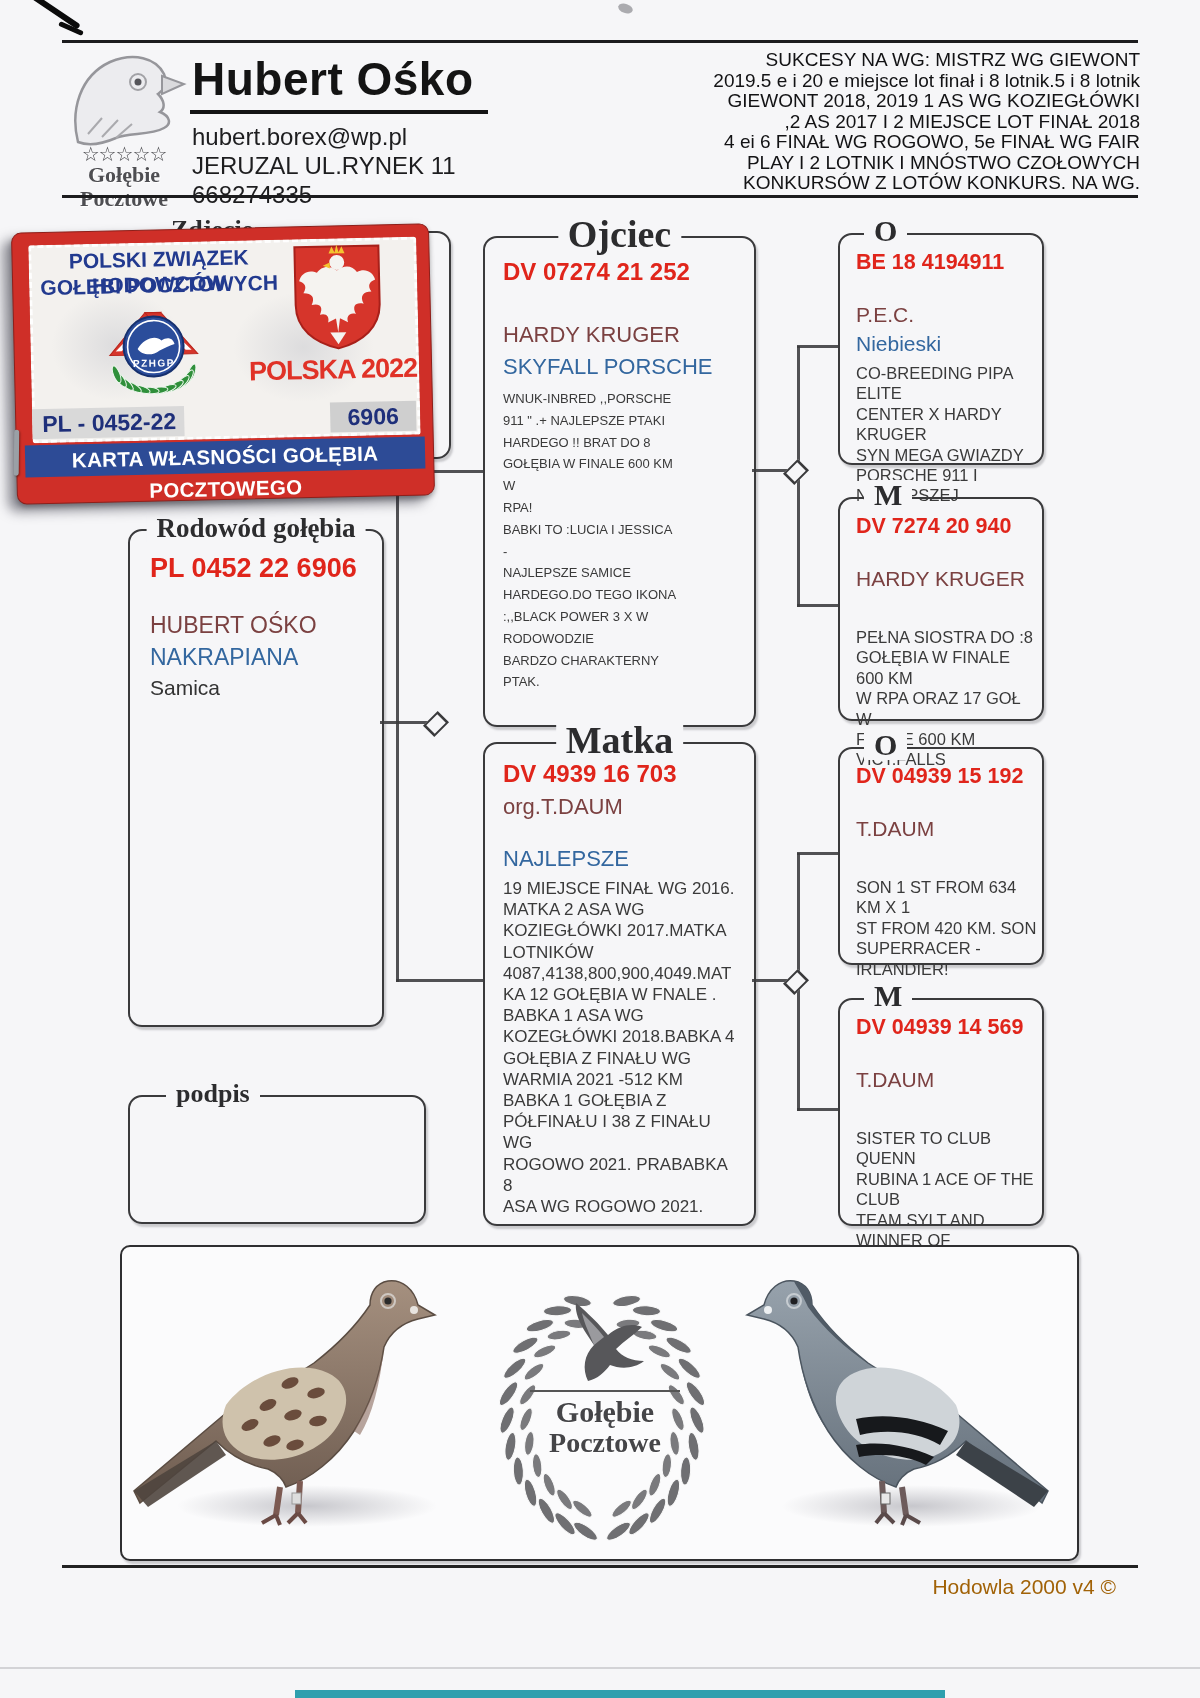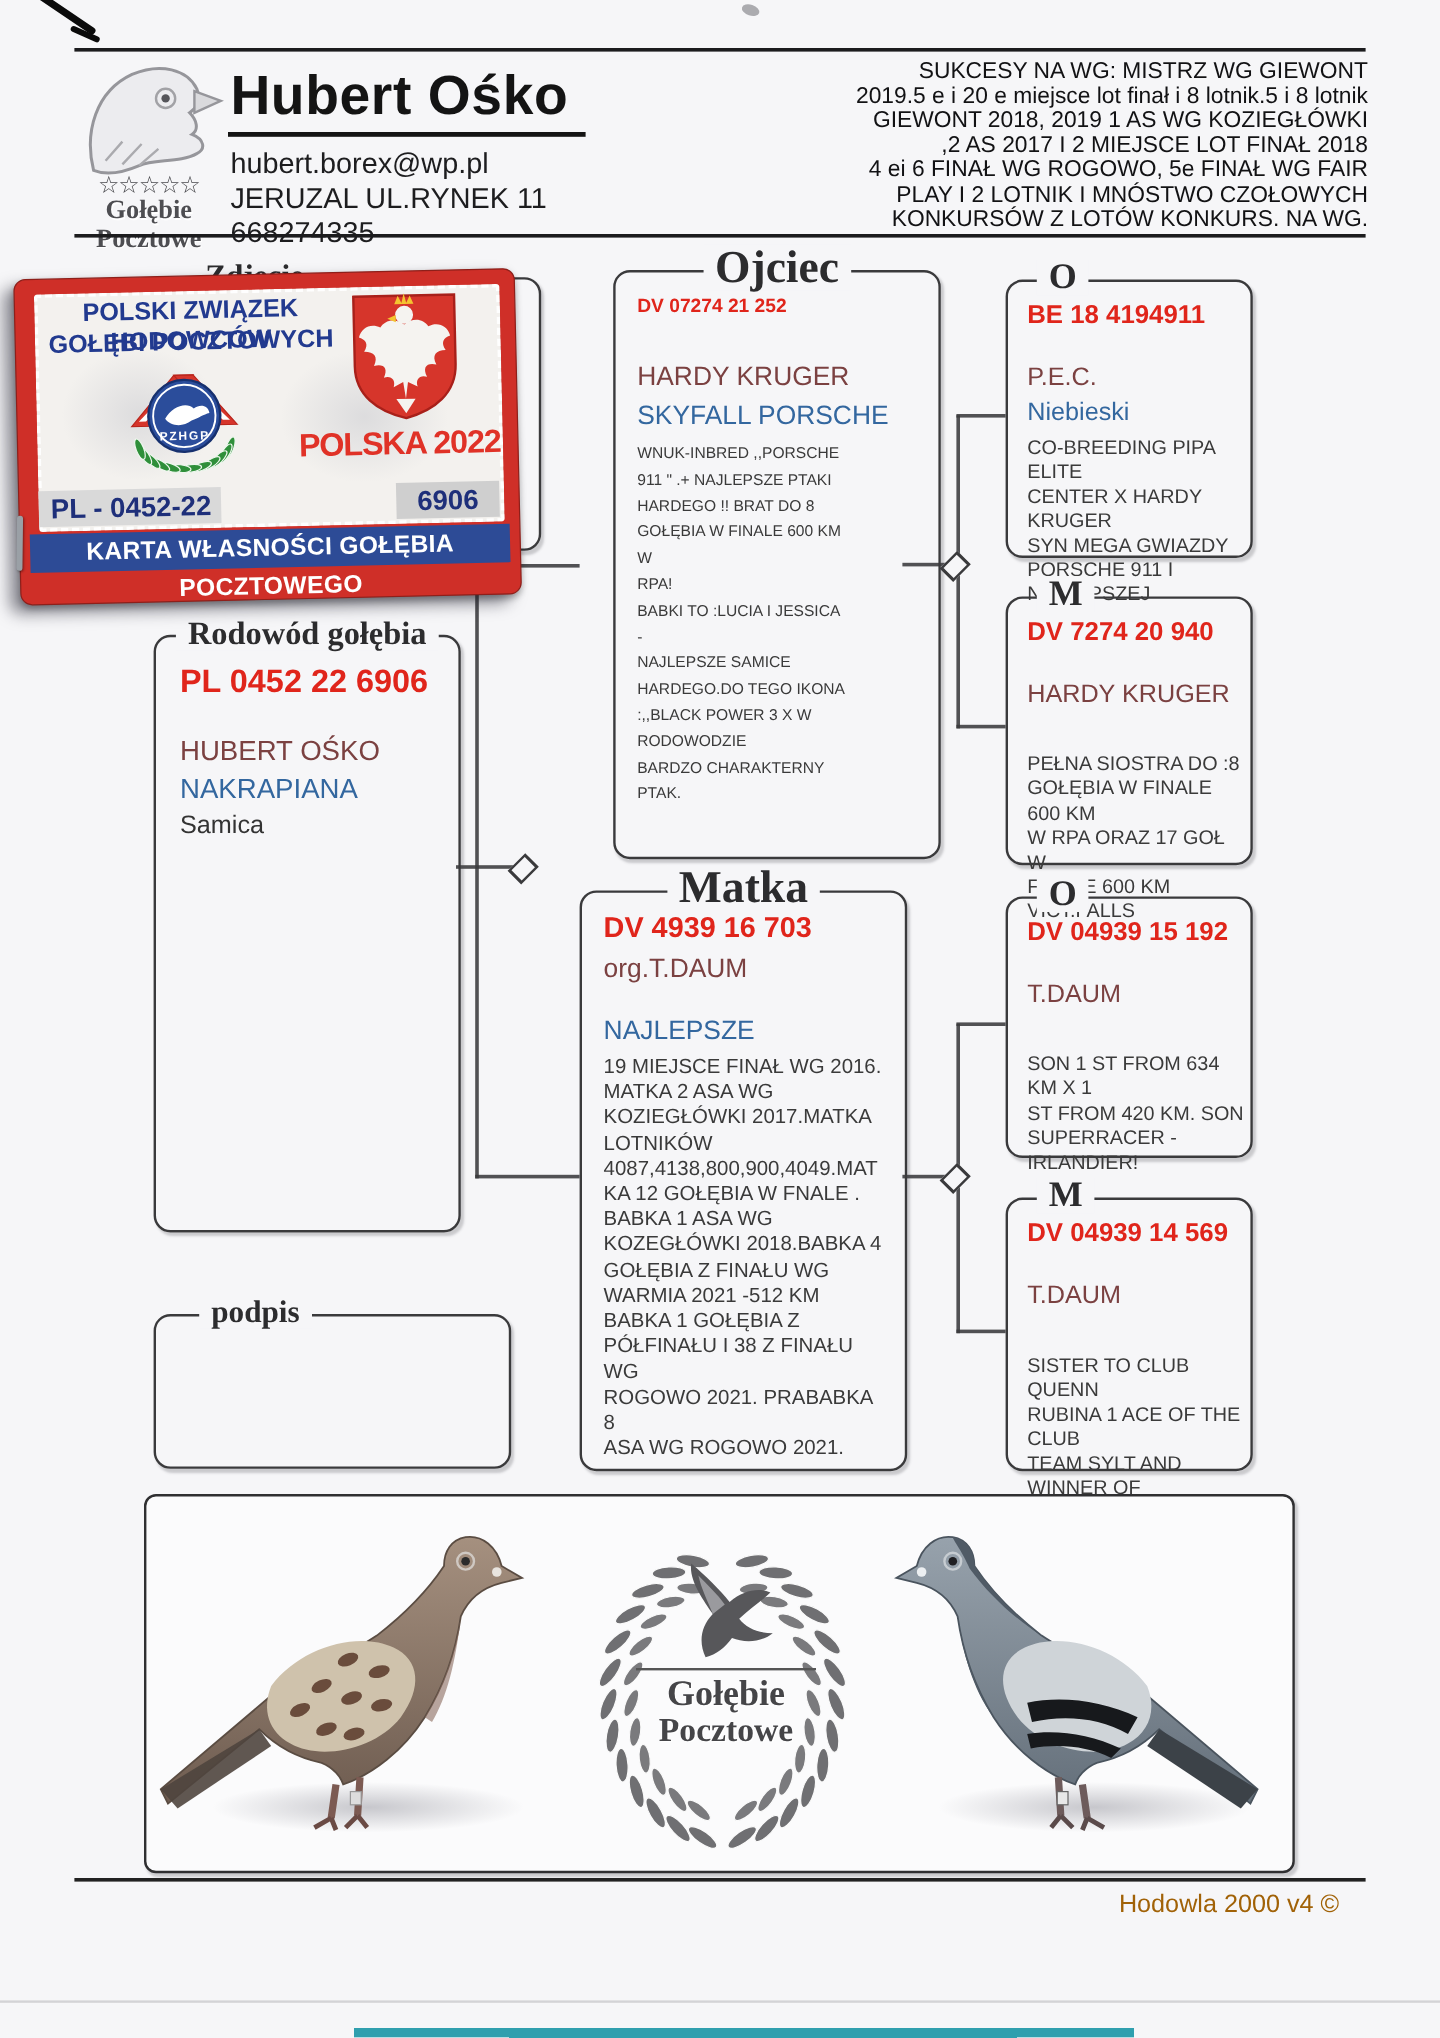--- a/index.html
+++ b/index.html
@@ -20,21 +20,21 @@
   .fs-label{position:absolute;font-family:"Liberation Serif",serif;font-weight:700;color:#2c2c2e;background:#f6f6f8;padding:0 10px;line-height:1;white-space:nowrap;}
   .lbl-big{font-size:38px;left:50%;transform:translateX(-50%);top:-23px;}
   .lbl-med{font-size:27px;left:50%;transform:translateX(-50%);top:-16px;}
   .lbl-left{font-size:26px;left:36px;top:-16px;}
   .lbl-om{font-size:30px;left:24px;top:-19px;}
   
   .ring{font-weight:700;color:#e0251b;}
   .maroon{color:#7b4141;}
   .blue{color:#33679f;}
   .desc{color:#3a3a3a;white-space:pre-line;}
-  .p-ring{margin:20px 10px 0 18px;font-size:16px;}
+  .p-ring{margin:20px 10px 0 18px;font-size:24px;}
   .p-n1{margin:36px 0 0 18px;font-size:22px;}
   .p-n2{margin:6px 0 0 18px;font-size:22px;}
   .p-desc{margin:8px 6px 0 18px;font-size:13px;line-height:21.8px;}
   .m-ring{margin:16px 10px 0 18px;font-size:24px;}
   .m-org{margin:6px 0 0 18px;font-size:22px;}
   .m-n1{margin:26px 0 0 18px;font-size:22px;}
   .m-desc{margin:6px 4px 0 18px;font-size:17px;line-height:21.2px;}
   .gp-ring{margin:15px 8px 0 16px;font-size:21.5px;}
   .gp-n1{margin:28px 0 0 16px;font-size:21px;}
   .gp-sub{margin:5px 0 0 16px;font-size:21px;min-height:27px;}
@@ -182,21 +182,21 @@
     <div class="ring r-ring">PL 0452 22 6906</div>
     <div class="maroon r-owner">HUBERT OŚKO</div>
     <div class="blue r-plum">NAKRAPIANA</div>
     <div class="r-sex">Samica</div>
   </div>
 
   <div class="fs" style="left:128px;top:1095px;width:252px;height:125px;padding-left:42px;">
     <span class="fs-label lbl-left">podpis</span>
   </div>
 
-  <div class="fs" style="left:483px;top:225px;width:269px;height:487px;margin-left:28px;">
+  <div class="fs" style="left:483px;top:236px;width:269px;height:487px;">
     <span class="fs-label lbl-big">Ojciec</span>
     <div class="ring p-ring">DV 07274 21 252</div>
     <div class="maroon p-n1">HARDY KRUGER</div>
     <div class="blue p-n2">SKYFALL PORSCHE</div>
     <div class="desc p-desc">WNUK-INBRED ,,PORSCHE
 911 " .+ NAJLEPSZE  PTAKI
 HARDEGO !! BRAT DO 8
 GOŁĘBIA W FINALE 600 KM
 W
 RPA!

